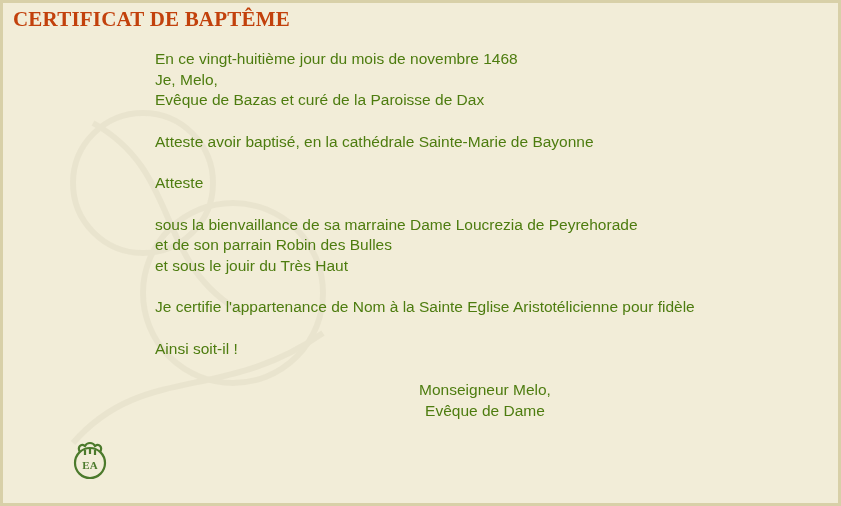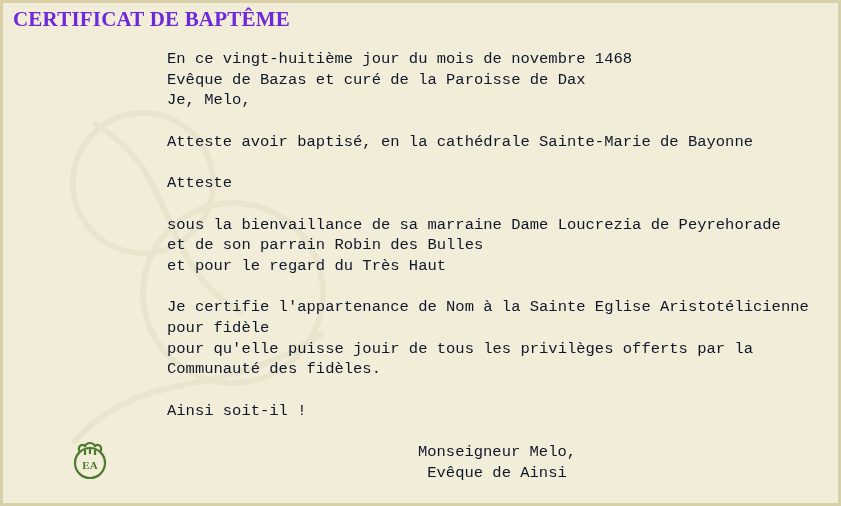--- a/index.html
+++ b/index.html
@@ -30,33 +30,32 @@
     opacity: 0.06;
     pointer-events: none;
   }
   .title {
     position: absolute;
     left: 10px;
     top: 4px;
     font-family: "Liberation Serif", serif;
     font-size: 21px;
     font-weight: bold;
-    color: #6d28d9;
+    color: #c2410c;
     letter-spacing: 0.2px;
   }
   .body-text {
     position: absolute;
     left: 152px;
     top: 46px;
     width: 660px;
-    font-family: Liberation Mono, monospace;
+    font-family: Liberation Sans, sans-serif;
     font-size: 15.5px;
     line-height: 20.7px;
-    color: #0f172a;
-    margin-left: 12px;
+    color: #4d7c0f;
   }
   .para {
     margin: 0 0 20.7px 0;
   }
   .para:last-child {
     margin-bottom: 0;
     text-align: center;
   }
   .line {
     display: block;
@@ -86,50 +85,49 @@
       </g>
     </svg>
   </div>
 
   <div class="title">CERTIFICAT DE BAPTÊME</div>
 
   <div class="body-text">
 
     <p class="para">
       <span class="line">En ce vingt-huitième jour du mois de novembre 1468</span>
+      <span class="line">Je, Melo,</span>
       <span class="line">Evêque de Bazas et curé de la Paroisse de Dax</span>
-      <span class="line">Je, Melo,</span>
     </p>
 
     <p class="para">
       <span class="line">Atteste avoir baptisé, en la cathédrale Sainte-Marie de Bayonne</span>
     </p>
 
     <p class="para">
       <span class="line">Atteste</span>
     </p>
 
     <p class="para">
       <span class="line">sous la bienvaillance de sa marraine Dame Loucrezia de Peyrehorade</span>
       <span class="line">et de son parrain Robin des Bulles</span>
-      <span class="line">et pour le regard du Très Haut</span>
+      <span class="line">et sous le jouir du Très Haut</span>
     </p>
 
     <p class="para">
       <span class="line">Je certifie l'appartenance de Nom à la Sainte Eglise Aristotélicienne pour fidèle</span>
-      <span class="line">pour qu'elle puisse jouir de tous les privilèges offerts par la Communauté des fidèles.</span>
     </p>
 
     <p class="para">
       <span class="line">Ainsi soit-il !</span>
     </p>
 
     <p class="para">
       <span class="line">Monseigneur Melo,</span>
-      <span class="line">Evêque de Ainsi</span>
+      <span class="line">Evêque de Dame</span>
     </p>
 
   </div>
 
   <div class="seal">
     <svg viewBox="0 0 46 46" width="46" height="46" aria-hidden="true">
       <g fill="none" stroke="#4c7a2c" stroke-width="2.2">
         <circle cx="23" cy="24" r="15"></circle>
         <path d="M13 13 C10 8 14 4 18 7 C20 3 26 3 28 7 C32 4 36 8 33 13"></path>
         <path d="M18 11 L18 16 M23 9 L23 15 M28 11 L28 16"></path>

